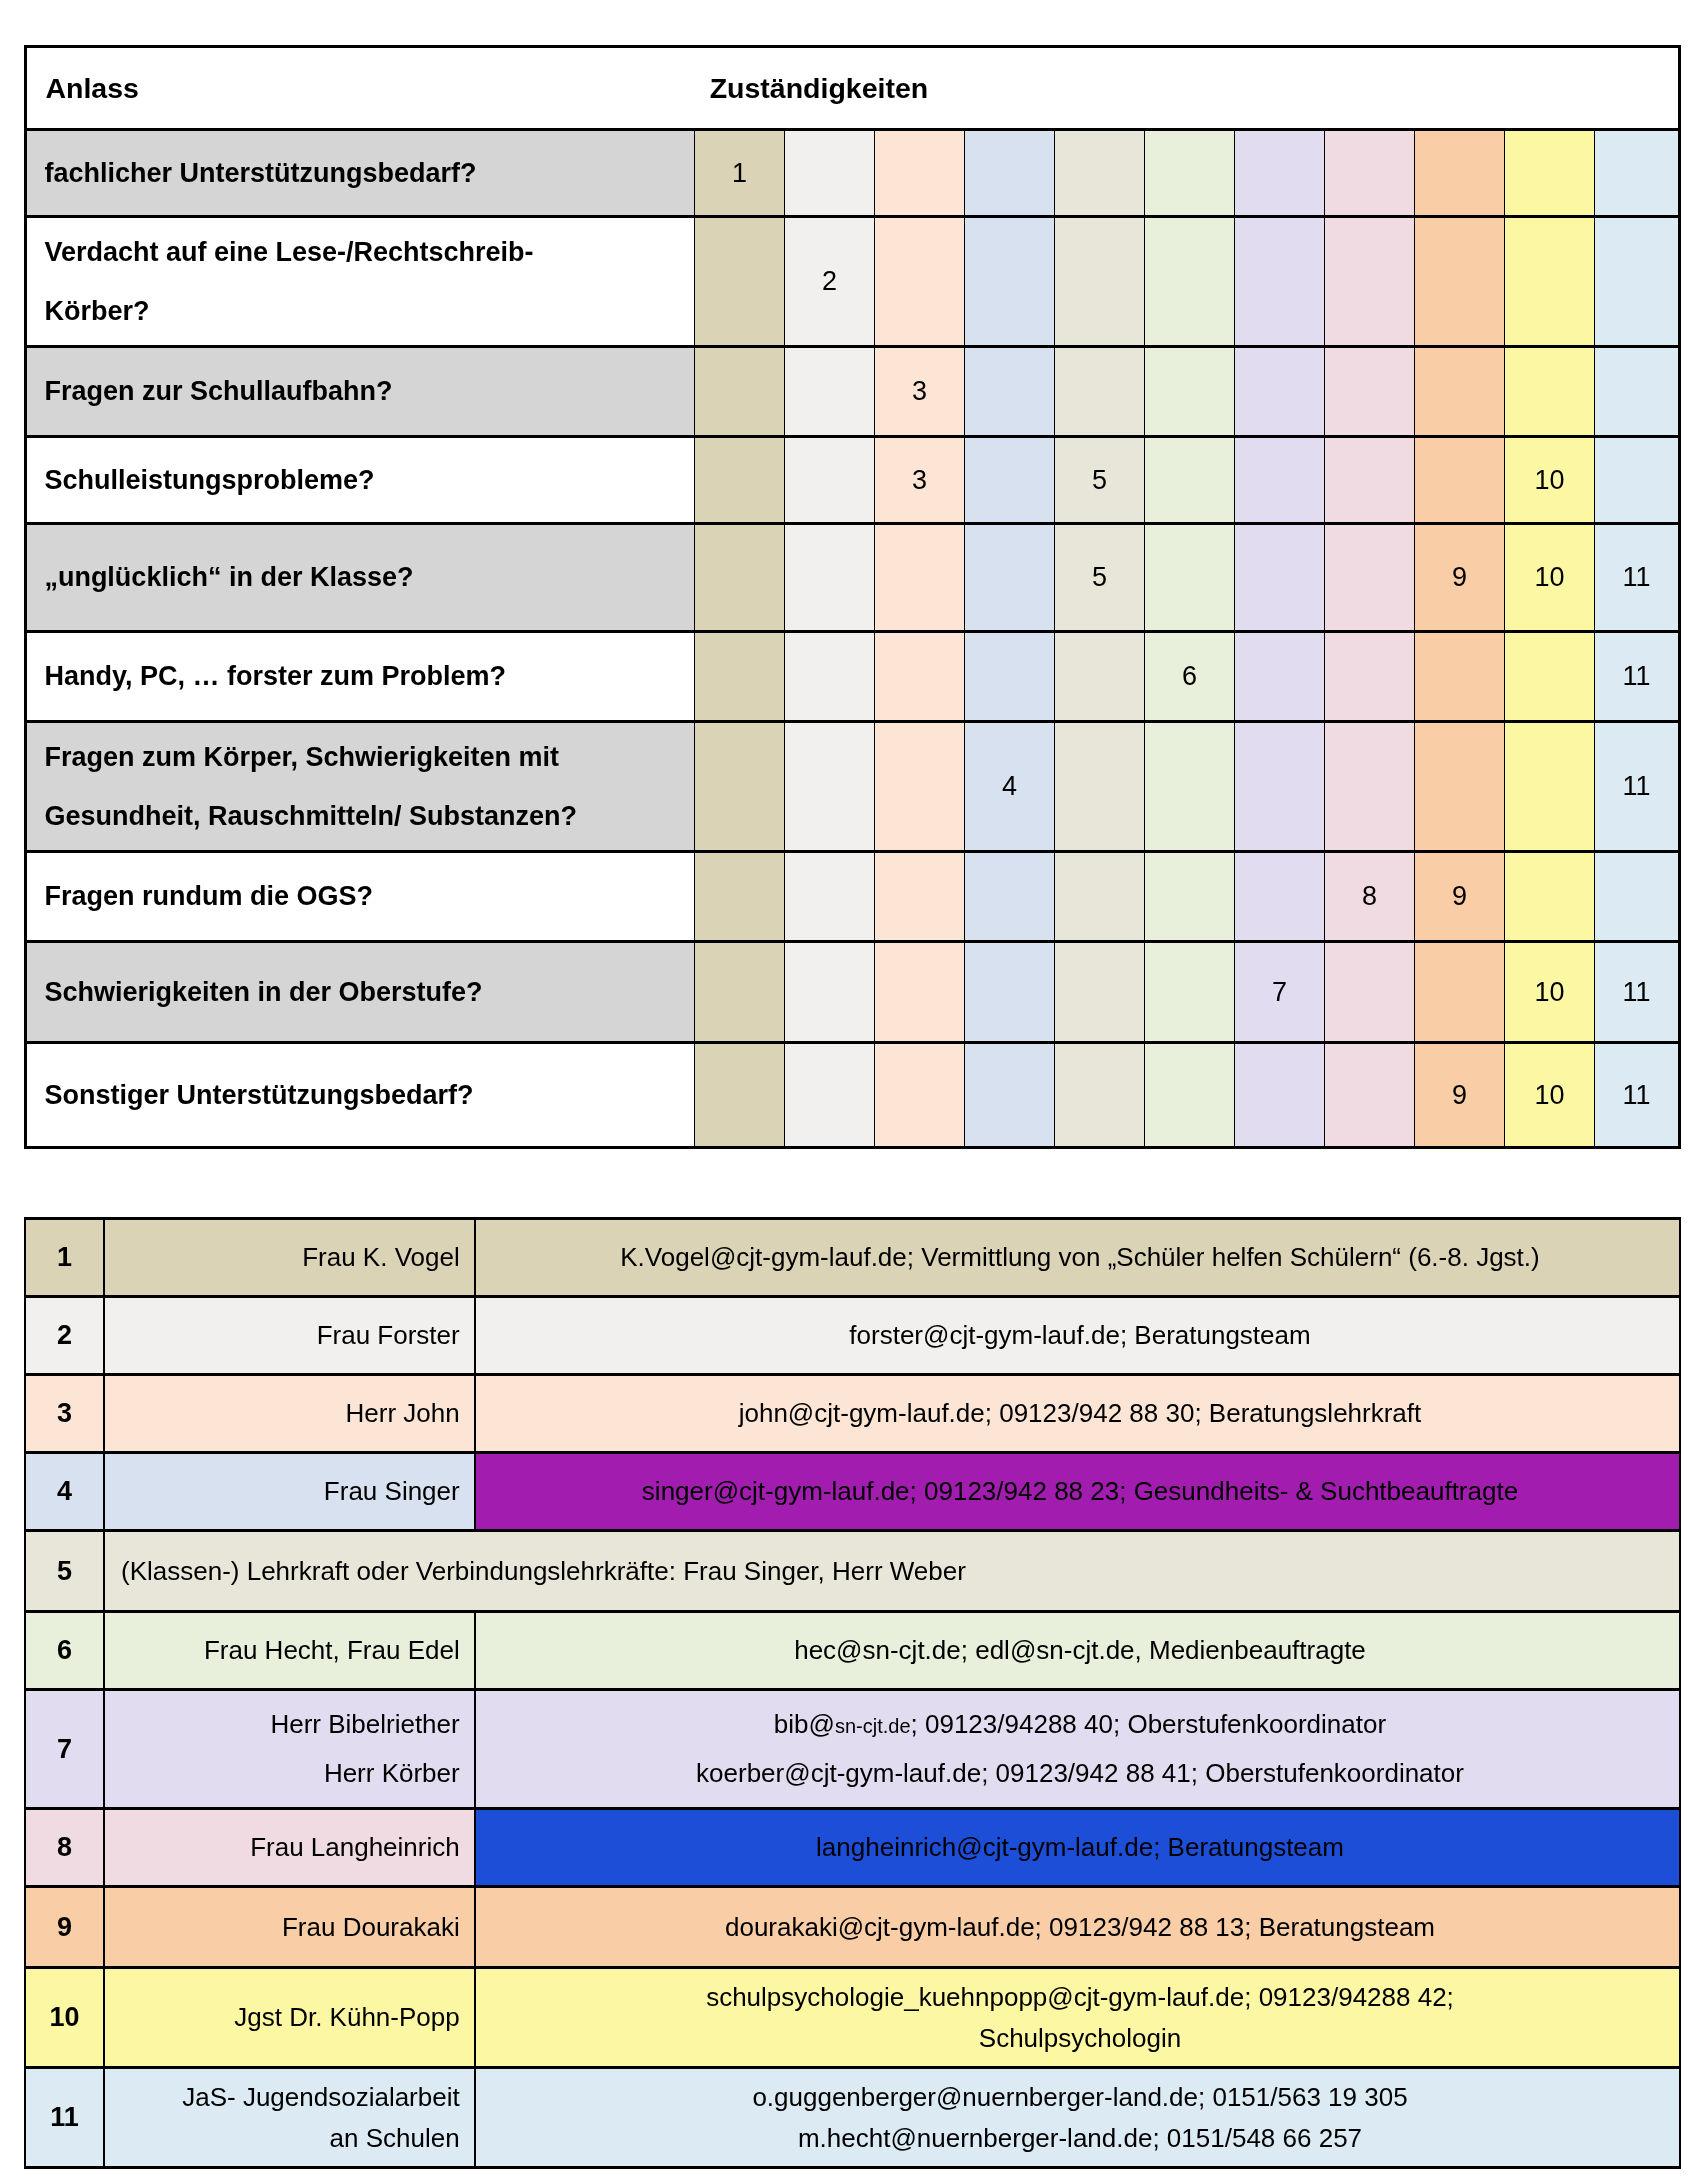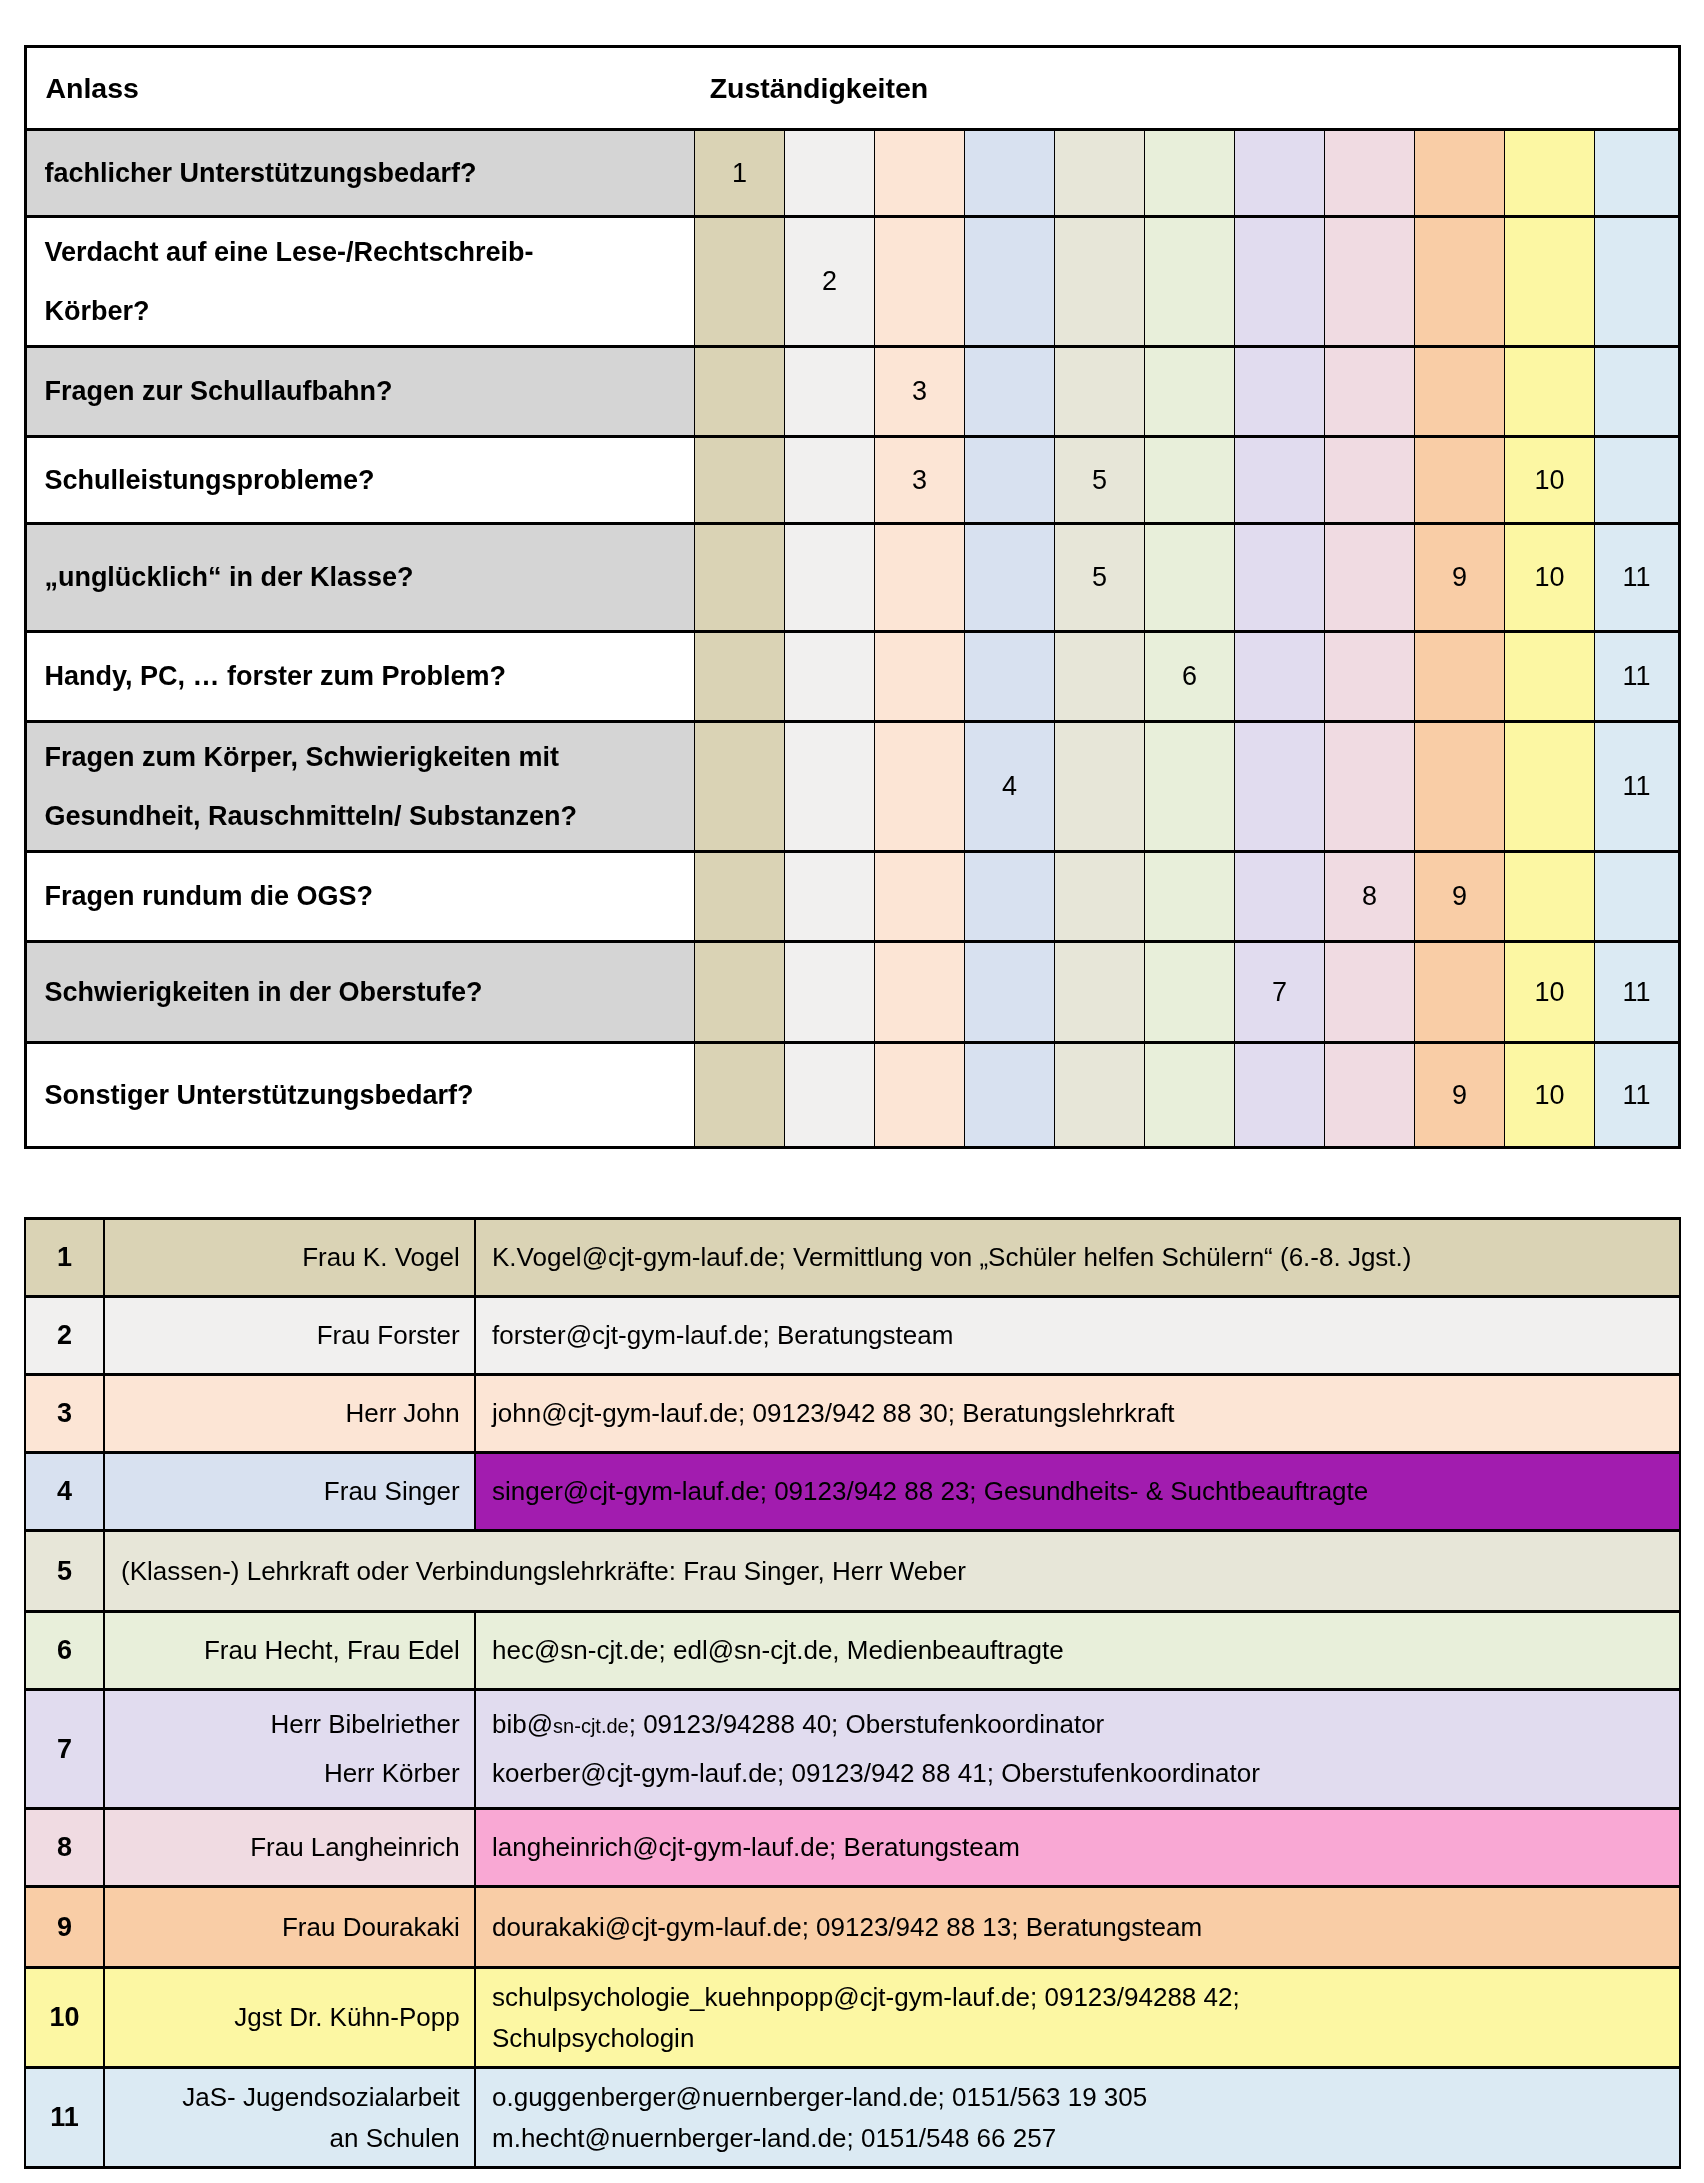--- a/index.html
+++ b/index.html
@@ -88,21 +88,21 @@
     text-align: center;
     font-weight: bold;
     font-size: 27px;
   }
   td.c-name {
     text-align: right;
     padding-right: 14.3px;
     font-size: 26px;
   }
   td.c-details {
-    text-align: left;
+    text-align: center;
     padding-left: 16px;
     padding-right: 11px;
     font-size: 26px;
   }
   td.c-merged {
     text-align: left;
     padding-left: 16px;
     font-size: 26px;
   }
   .c-line { line-height: 1.55; }
@@ -368,21 +368,21 @@
         <td class="c-details" style="background-color: rgb(225, 220, 239);">
           <div class="c-line"><span>bib@</span><span class="seg-small">sn-cjt.de</span><span>; 09123/94288 40; Oberstufenkoordinator</span></div>
           <div class="c-line">koerber@cjt-gym-lauf.de; 09123/942 88 41; Oberstufenkoordinator</div>
         </td>
       </tr>
       <tr style="height: 78px;">
         <td class="c-num" style="background-color: rgb(240, 219, 226);">8</td>
         <td class="c-name" style="background-color: rgb(240, 219, 226);">
           <div class="c-line">Frau Langheinrich</div>
         </td>
-        <td class="c-details" style="background-color: #f9a8d4;">
+        <td class="c-details" style="background-color: #1d4ed8;">
           <div class="c-line">langheinrich@cjt-gym-lauf.de; Beratungsteam</div>
         </td>
       </tr>
       <tr style="height: 81px;">
         <td class="c-num" style="background-color: rgb(249, 205, 166);">9</td>
         <td class="c-name" style="background-color: rgb(249, 205, 166);">
           <div class="c-line">Frau Dourakaki</div>
         </td>
         <td class="c-details" style="background-color: rgb(249, 205, 166);">
           <div class="c-line">dourakaki@cjt-gym-lauf.de; 09123/942 88 13; Beratungsteam</div>

